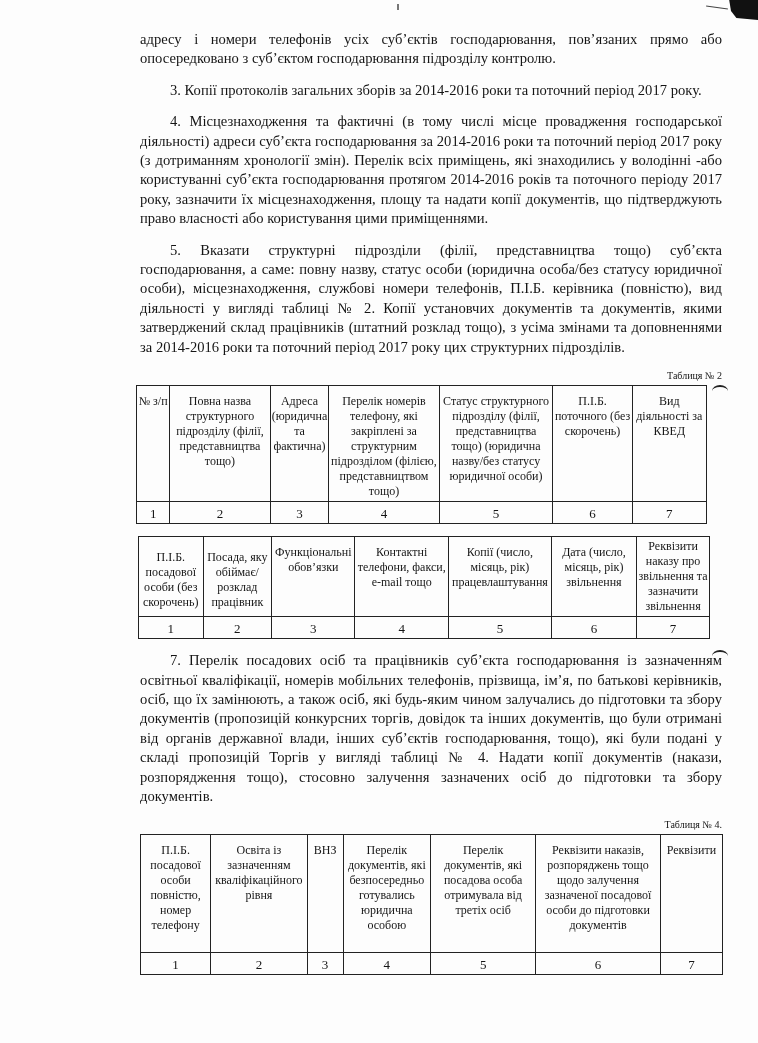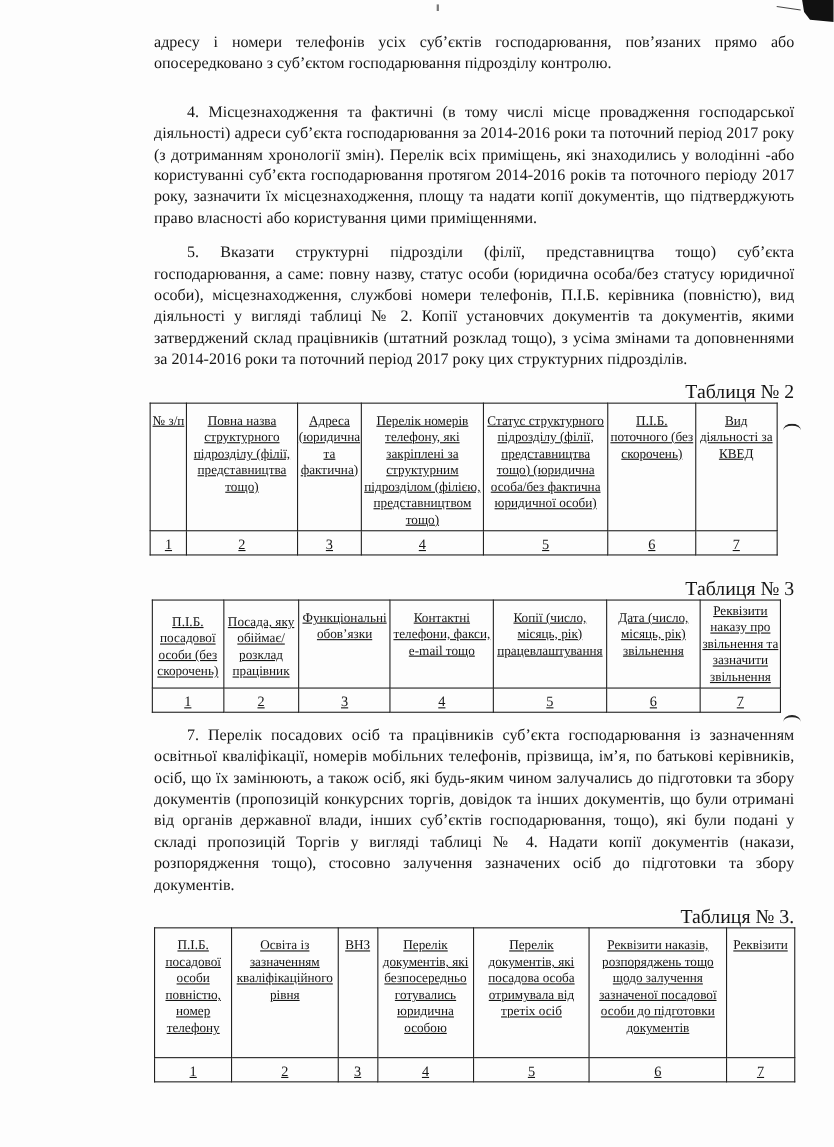--- a/index.html
+++ b/index.html
@@ -10,42 +10,43 @@
   .corner {
     position: absolute; right: 0; top: 0; width: 36px; height: 20px;
     background: #111; clip-path: polygon(20% 0, 100% 0, 100% 100%, 40% 90%, 25% 55%);
   }
   .corner-line { position:absolute; right: 30px; top: 7px; width: 22px; height: 1px; background:#444; transform: rotate(8deg); }
   .speck { position:absolute; width:2px; height:6px; background:#777; }
   .page { position: absolute; left: 140px; top: 30px; width: 582px; }
   p { margin: 0; font-size: 14.6px; line-height: 19.4px; text-align: justify; }
   p.indent { text-indent: 30px; }
   .gap { height: 12px; }
-  .tcap { text-align: right; font-size: 18px; line-height: 19px; margin-top: 9px; }
-  table { border-collapse: collapse; font-size: 12px; line-height: 15px; text-align: center; text-decoration: underline; }
+  .tcap { text-align: right; font-size: 10px; line-height: 19px; margin-top: 9px; }
+  table { border-collapse: collapse; font-size: 12px; line-height: 15px; text-align: center; }
   td, th { border: 1.5px solid #222; vertical-align: top; font-weight: normal; padding: 8px 1px 2px 1px; }
   tr.num td { padding: 4px 1px 2px; font-size: 13px; vertical-align: middle; }
   #t2 { margin-left: -4px; width: 571px; }
   #t3 { margin-left: -2px; width: 572px; }
   #t4 { margin-left: 0px; width: 583px; }
   .hdr2 { height: 108px; }
   .hdr3 { height: 80px; }
   .hdr4 { height: 118px; }
   .arc { position:absolute; width: 16px; height: 10px; border-top: 2px solid #222; border-radius: 50% 50% 0 0; }
 </style>
 </head>
 <body>
 
 <div class="corner"></div>
 <div class="corner-line"></div>
 <div class="speck" style="left:397px;top:4px;"></div>
 
 <div class="page">
   <p>адресу і номери телефонів усіх суб’єктів господарювання, пов’язаних прямо або опосередковано з суб’єктом господарювання підрозділу контролю.</p>
   <div class="gap"></div>
+  <p class="indent">3. Копії протоколів загальних зборів за 2014-2016 роки та поточний період 2017 року.</p>
   <div class="gap"></div>
   <p class="indent">4. Місцезнаходження та фактичні (в тому числі місце провадження господарської діяльності) адреси суб’єкта господарювання за 2014-2016 роки та поточний період 2017 року (з дотриманням хронології змін). Перелік всіх приміщень, які знаходились у володінні -або користуванні суб’єкта господарювання протягом 2014-2016 років та поточного періоду 2017 року, зазначити їх місцезнаходження, площу та надати копії документів, що підтверджують право власності або користування цими приміщеннями.</p>
   <div class="gap"></div>
   <p class="indent">5. Вказати структурні підрозділи (філії, представництва тощо) суб’єкта господарювання, а саме: повну назву, статус особи (юридична особа/без статусу юридичної особи), місцезнаходження, службові номери телефонів, П.І.Б. керівника (повністю), вид діяльності у вигляді таблиці № 2. Копії установчих документів та документів, якими затверджений склад працівників (штатний розклад тощо), з усіма змінами та доповненнями за 2014-2016 роки та поточний період 2017 року цих структурних підрозділів.</p>
 
   <div class="tcap">Таблиця № 2</div>
   <table id="t2">
     <colgroup>
       <col style="width:34px">
         <col style="width:101px">
@@ -54,39 +55,38 @@
         <col style="width:115px">
         <col style="width:80px">
         <col style="width:75px">
     </colgroup>
     <tbody>
         <tr class="hdr2">
       <th>№ з/п</th>
       <th>Повна назва структурного підрозділу (філії, представництва тощо)</th>
       <th>Адреса (юридична та фактична)</th>
       <th>Перелік номерів телефону, які закріплені за структурним підрозділом (філією, представництвом тощо)</th>
-      <th>Статус структурного підрозділу (філії, представництва тощо) (юридична особа/без фактична юридичної особи)</th>
+      <th>Статус структурного підрозділу (філії, представництва тощо) (юридична назву/без статусу юридичної особи)</th>
       <th>П.І.Б. поточного (без скорочень)</th>
       <th>Вид діяльності за КВЕД</th>
     </tr>
     <tr class="num">
       <td>1</td>
       <td>2</td>
       <td>3</td>
       <td>4</td>
       <td>5</td>
       <td>6</td>
       <td>7</td>
     </tr>
   </tbody>
     </table>
 
   <div style="height:12px"></div>
 
-  <div class="tcap">Таблиця № 3</div>
   <table id="t3">
     <colgroup>
       <col style="width:62px">
         <col style="width:66px">
         <col style="width:80px">
         <col style="width:90px">
         <col style="width:85px">
         <col style="width:82px">
         <col style="width:70px">
     </colgroup>
@@ -108,21 +108,21 @@
       <td>5</td>
       <td>6</td>
       <td>7</td>
     </tr>
   </tbody>
     </table>
 
   <div style="height:12px"></div>
   <p class="indent">7. Перелік посадових осіб та працівників суб’єкта господарювання із зазначенням освітньої кваліфікації, номерів мобільних телефонів, прізвища, ім’я, по батькові керівників, осіб, що їх замінюють, а також осіб, які будь-яким чином залучались до підготовки та збору документів (пропозицій конкурсних торгів, довідок та інших документів, що були отримані від органів державної влади, інших суб’єктів господарювання, тощо), які були подані у складі пропозицій Торгів у вигляді таблиці № 4. Надати копії документів (накази, розпорядження тощо), стосовно залучення зазначених осіб до підготовки та збору документів.</p>
 
-  <div class="tcap">Таблиця № 3.</div>
+  <div class="tcap">Таблиця № 4.</div>
   <table id="t4">
     <colgroup>
       <col style="width:70px">
         <col style="width:96px">
         <col style="width:36px">
         <col style="width:87px">
         <col style="width:105px">
         <col style="width:124px">
         <col style="width:62px">
     </colgroup>

